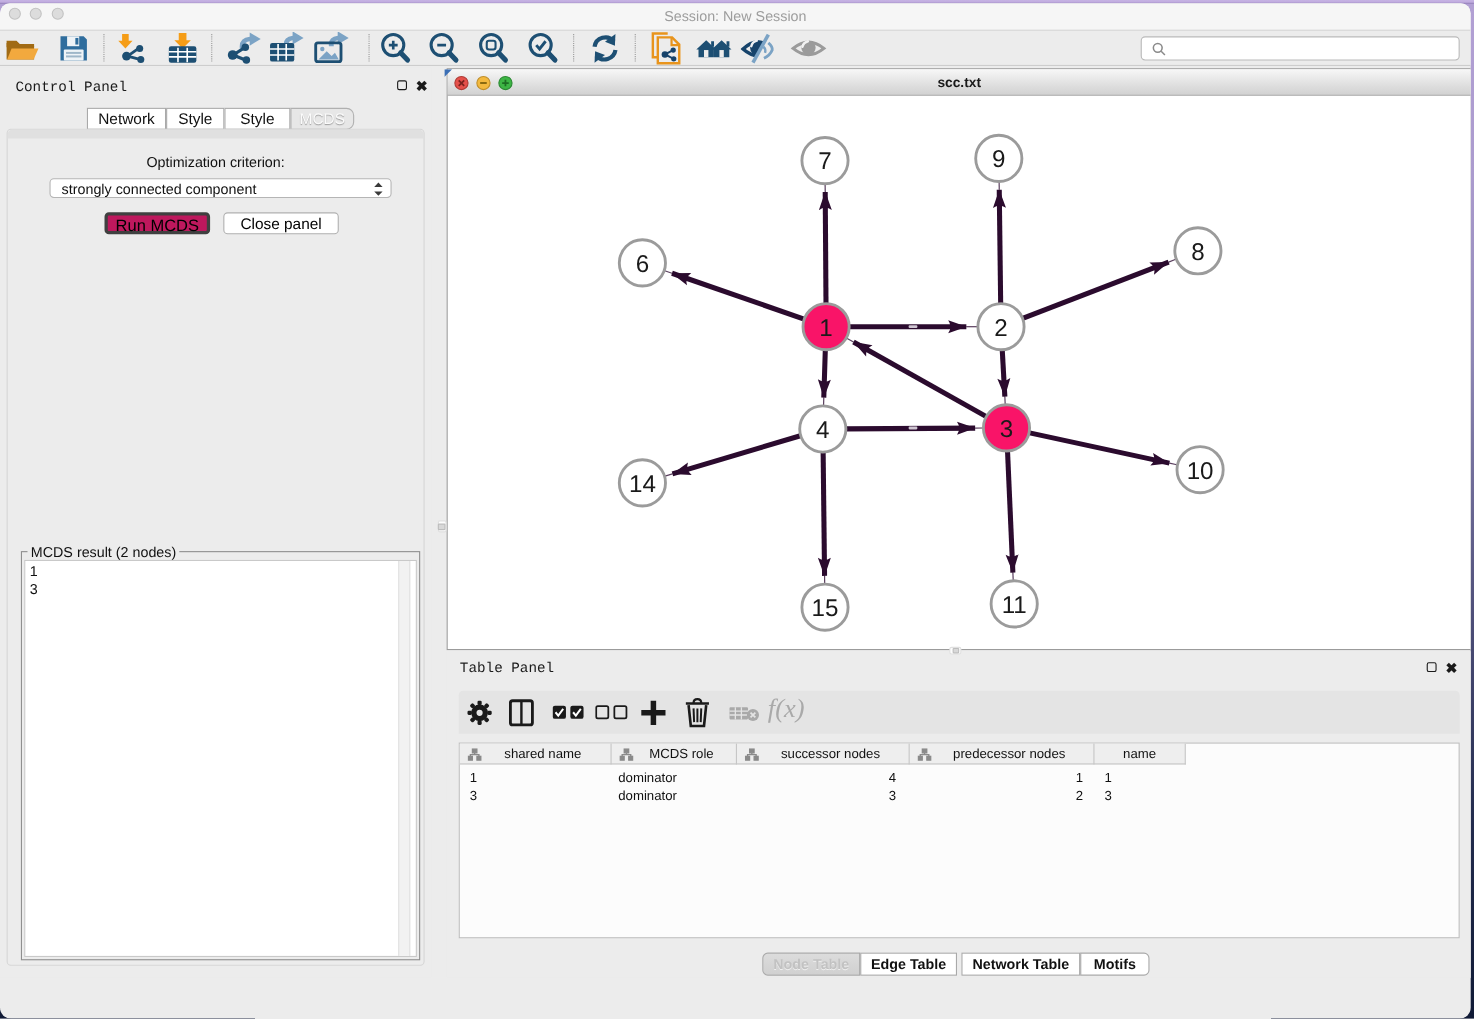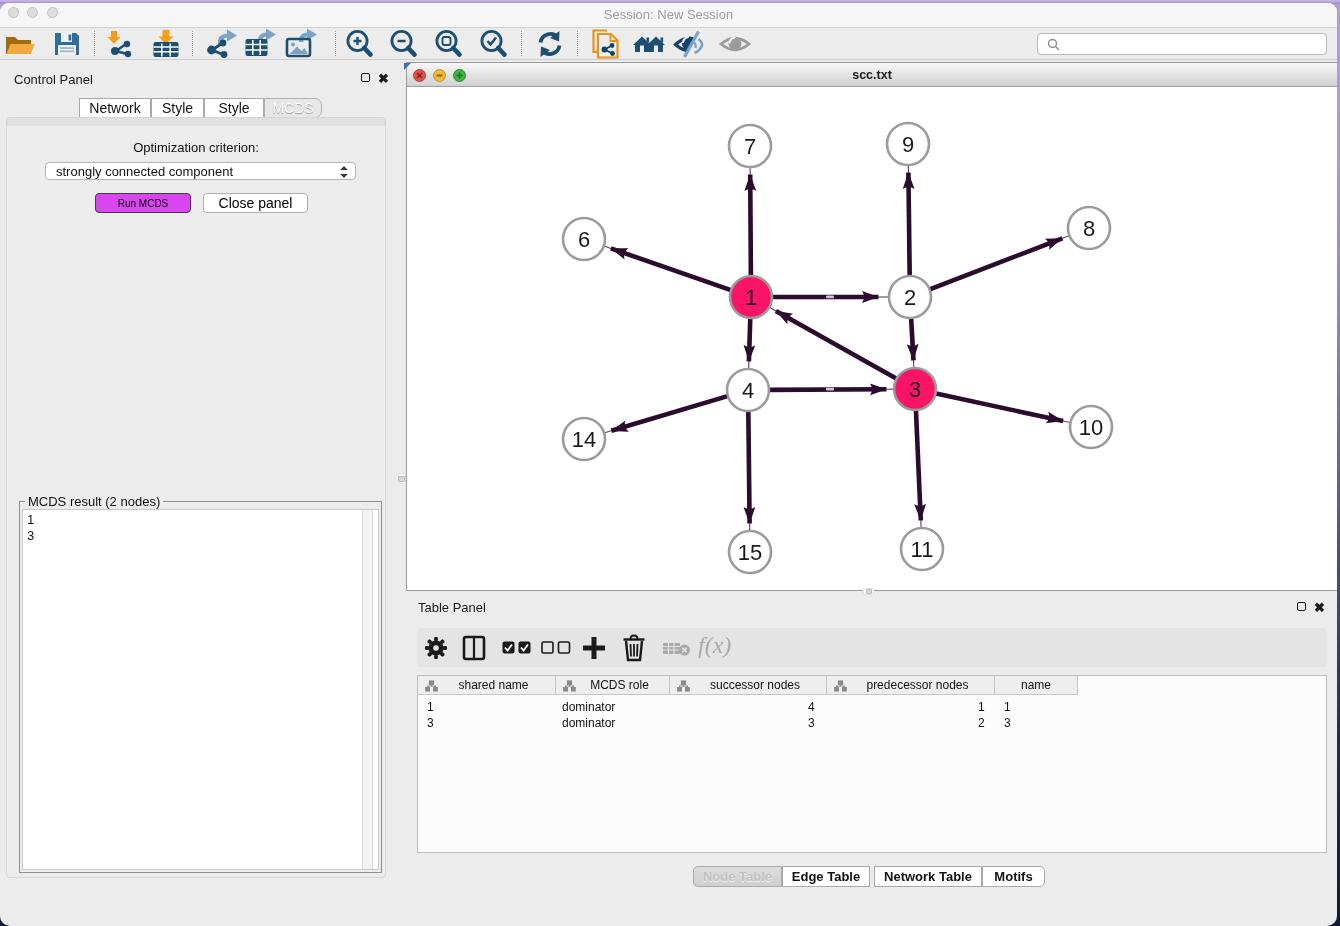--- a/index.html
+++ b/index.html
@@ -25,21 +25,21 @@
 .toolbar {
   position:absolute; left:0; top:25px; right:0; height:32px;
   background:#ececec; border-bottom:1px solid #cdcdcd;
 }
 .tbi { position:absolute; top:1px; }
 .tsep { position:absolute; top:3px; height:25px; width:0; border-left:1px dotted #9a9a9a; }
 .searchbox { position:absolute; left:1037px; top:5px; width:290px; height:22px;
   background:#fff; border:1px solid #b9b9b9; border-radius:4px; }
 
 .cpanel { position:absolute; left:0; top:58px; width:392px; bottom:37px; background:#ececec; }
-.panel-title { position:absolute; left:14px; top:11px; font-size:13px; color:#1a1a1a; }
+.panel-title { position:absolute; left:14px; top:11px; font-size:13px; color:#1a1a1a;font-family:Liberation Mono, monospace; }
 .winbtn-max { position:absolute; width:9px; height:9px; border:1.5px solid #1a1a1a; border-radius:2px; }
 .winbtn-x { position:absolute; font-size:13px; font-weight:bold; color:#1a1a1a; }
 .cp-tabs { position:absolute; left:79px; top:37px; height:20px; }
 .tab { position:absolute; top:0; height:20px; background:#fff; border:1px solid #a9a9a9;
   font-size:14px; text-align:center; line-height:19px; color:#111; }
 .cp-body { position:absolute; left:6px; top:56px; right:6px; bottom:11px;
   background:#ececec; border:1px solid #d6d6d6; border-radius:4px;
 }
 .cp-bodytop { position:absolute; left:0; top:0; right:0; height:8px; background:#e0e0e0; border-radius:4px 4px 0 0;}
 
@@ -236,21 +236,21 @@
       <div class="tab" style="left:185px; width:58px; background:#e7e7e7; color:#fbfbfb; text-shadow:0 1px 1px #9a9a9a; border-radius:0 7px 7px 0; border-color:#b0b0b0;">MCDS</div>
     </div>
     <div class="cp-body">
       <div class="cp-bodytop"></div>
       <div style="position:absolute; left:0; right:0; top:22px; text-align:center; font-size:13px; color:#111;">Optimization criterion:</div>
       <div style="position:absolute; left:38px; top:44px; width:311px; height:18px; background:#fff; border:1px solid #b5b5b5; border-radius:4px; font-size:13px; line-height:17px; padding-left:10px; color:#111;">strongly connected component
         <svg width="12" height="16" style="position:absolute; right:5px; top:1px;" viewBox="0 0 12 16">
             <path d="M2.2 6 L6 2 L9.8 6 Z M2.2 10 L6 14 L9.8 10 Z" fill="#3a3a3a"></path>
           </svg>
       </div>
-      <div style="position:absolute; left:88px; top:75px; width:96px; height:20px; background:#d946ef; border:1px solid #404040; border-radius:4px; font-size:10px; text-align:center; line-height:19px;">Run MCDS</div>
+      <div style="position:absolute; left:88px; top:75px; width:96px; height:20px; background:#be185d; border:3px solid #404040; border-radius:4px; font-size:15px; text-align:center; line-height:19px;">Run MCDS</div>
       <div style="position:absolute; left:196px; top:75px; width:105px; height:20px; background:#fff; border:1px solid #b0b0b0; border-radius:4px; font-size:14px; text-align:center; line-height:19px;">Close panel</div>
 
       <div style="position:absolute; left:12px; top:383px; right:3px; bottom:4px; border:1px solid #8f8f8f;">
         <div style="position:absolute; left:5px; top:-8px; background:#ececec; padding:0 3px; font-size:13px; color:#111;">MCDS result (2 nodes)</div>
         <div style="position:absolute; left:2px; top:7px; right:2px; bottom:2px; background:#fff; border:1px solid #c9c9c9;">
           <div style="position:absolute; left:4px; top:2px; font-size:13px; color:#111; line-height:16px;">1<br>3</div>
           <div style="position:absolute; right:5px; top:0; width:11px; bottom:0; background:#f2f2f2; border-left:1px solid #e0e0e0; border-right:1px solid #e0e0e0;"></div>
         </div>
       </div>
     </div>

